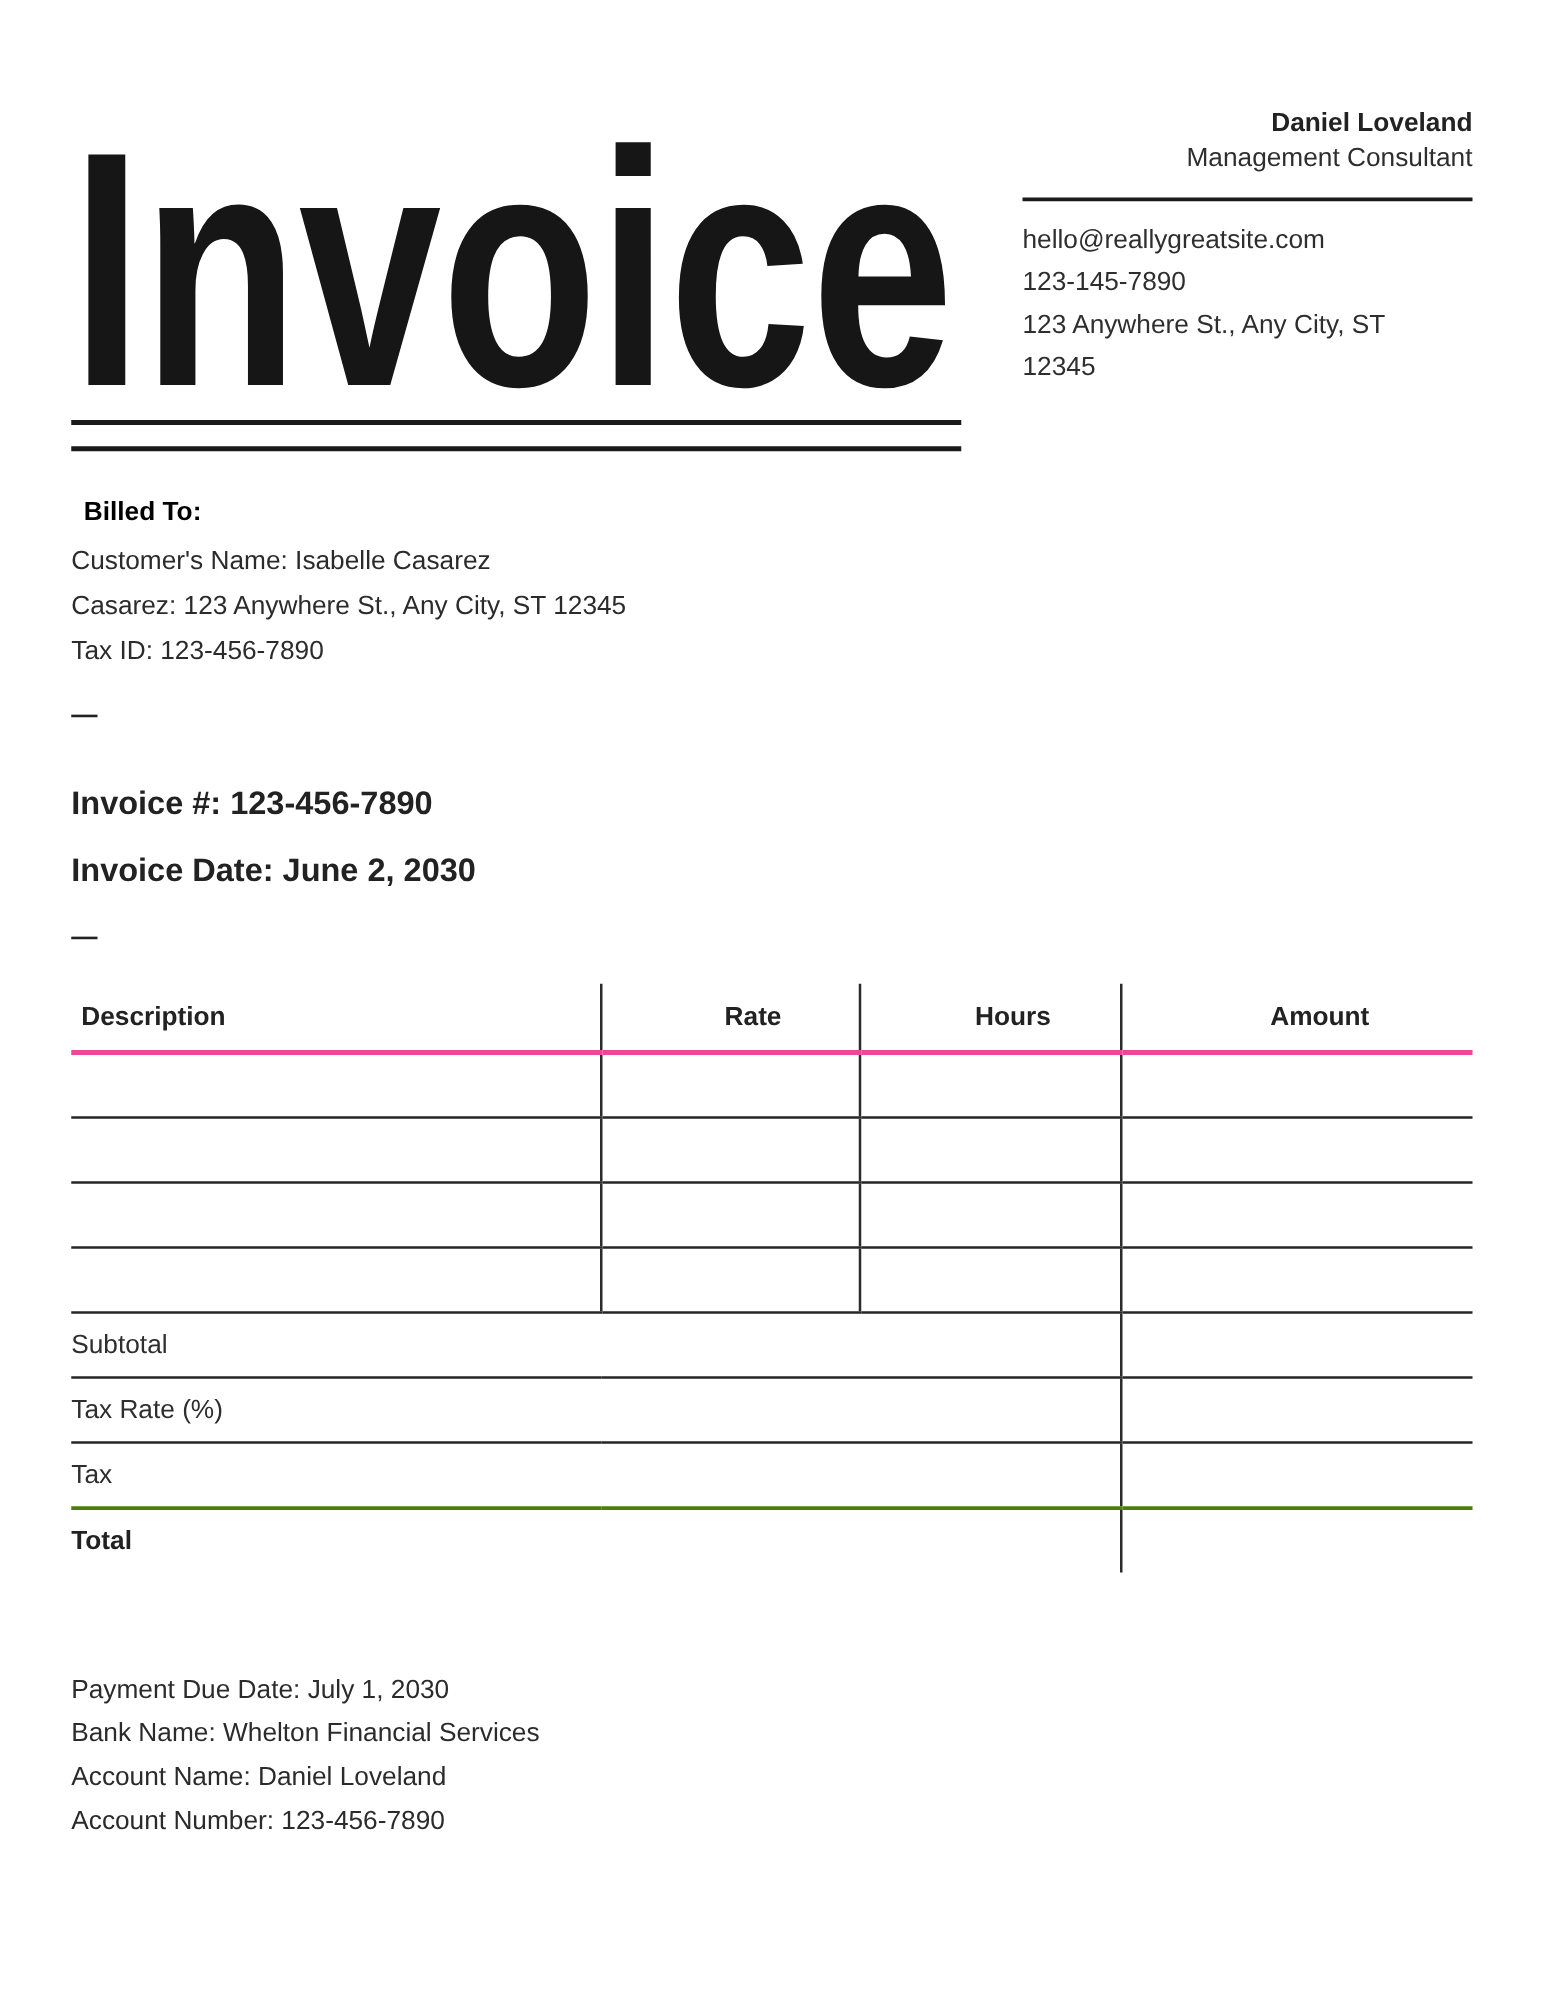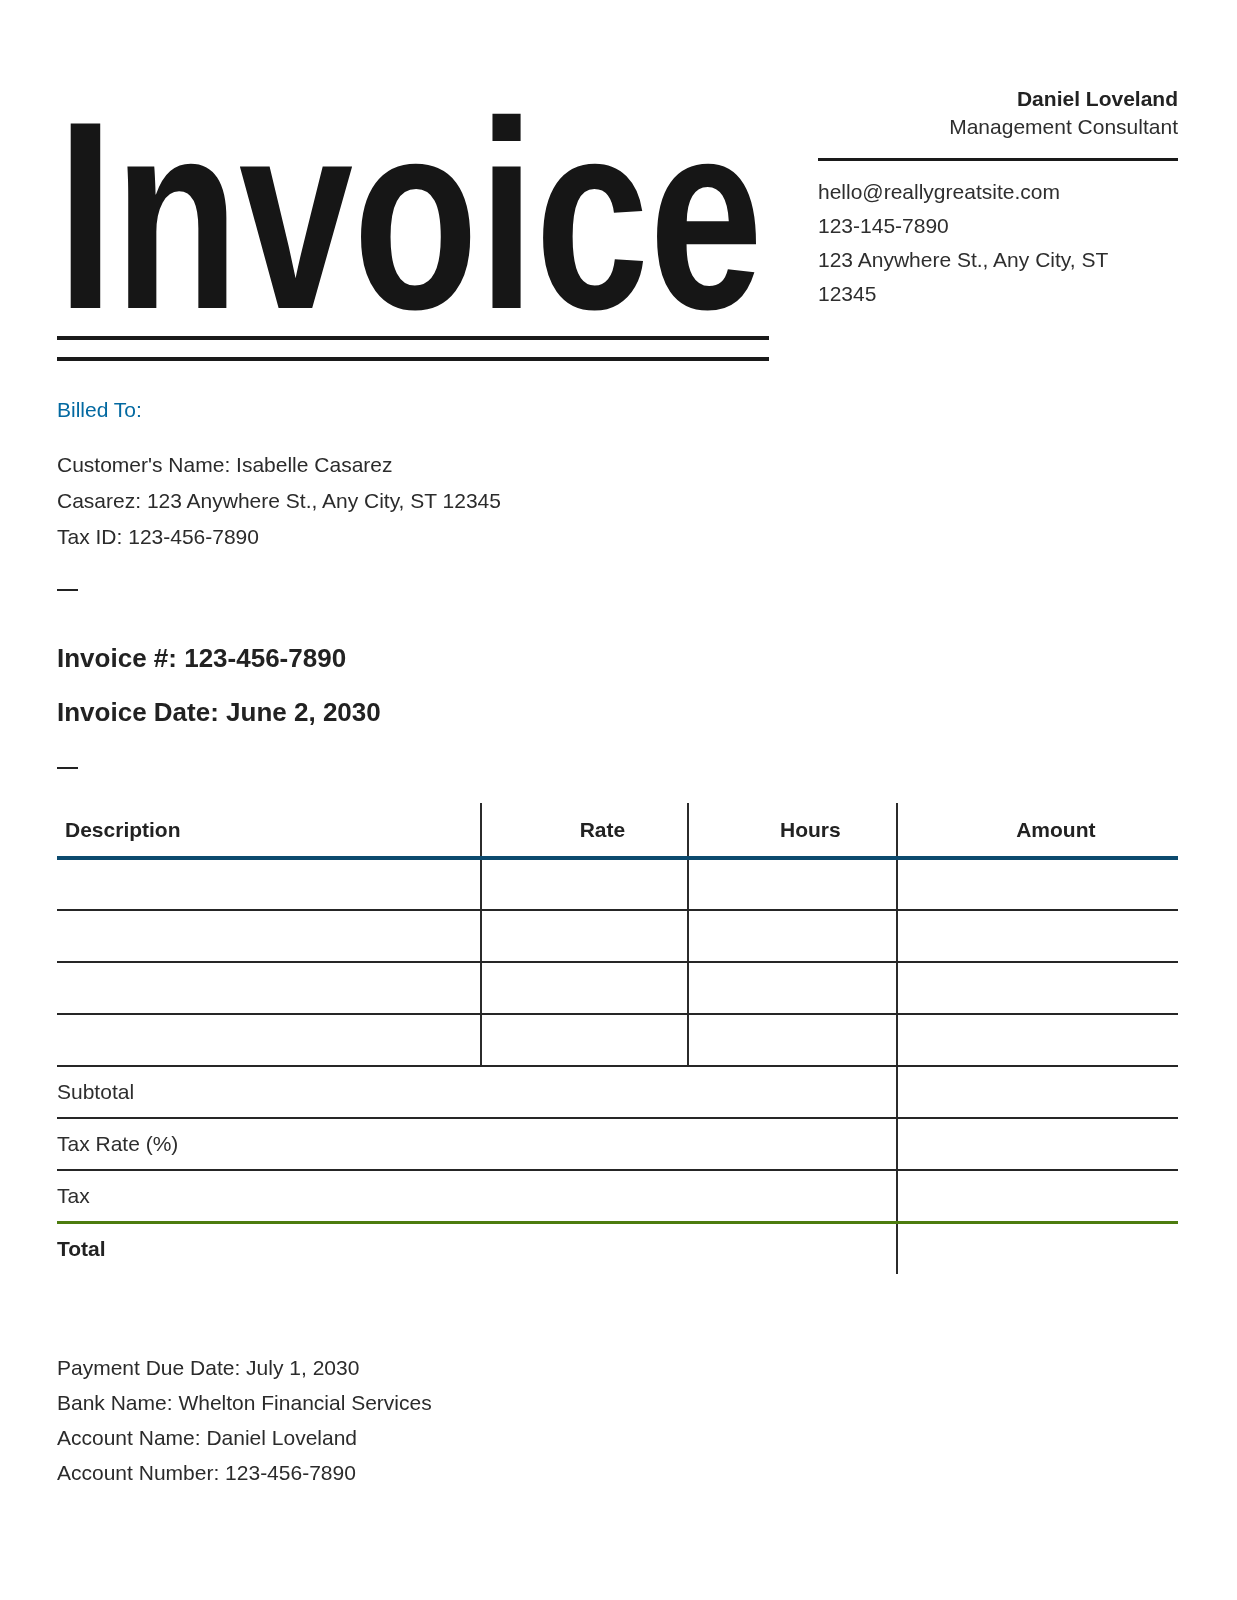--- a/index.html
+++ b/index.html
@@ -41,22 +41,22 @@
   .provider-role {
     font-size: 21px; text-align: right; line-height: 30px; color: #2e2e2e;
   }
   .contact-rule { width: 360px; height: 3px; background: #1a1a1a; margin-top: 16px; }
   .contact-line { font-size: 21px; line-height: 34px; margin-top: 14px; color: #2e2e2e; }
   .contact-line + .contact-line { margin-top: 0; }
   .contact-line.addr { max-width: 312px; }
 
   
   .billed { margin-top: 36px; }
-  .section-heading { font-size: 21px; font-weight: normal; line-height: 26px; color: #0369a1; }
-  .billed-fields { list-style: none; margin-top: 24px; }
+  .section-heading { font-size: 21px; font-weight: bold; line-height: 26px; color: #000000; margin-left: 10px; }
+  .billed-fields { list-style: none; margin-top: 8px; }
   .billed-fields li { font-size: 21px; line-height: 36px; }
   .dash { font-size: 21px; font-weight: bold; line-height: 26px; margin-top: 20px; color: #222222; }
   .meta-line { font-size: 26px; font-weight: bold; line-height: 26px; color: #222222; }
   .meta-number { margin-top: 44px; }
   .meta-date { margin-top: 28px; }
   .dash-2 { margin-top: 28px; }
 
   
   .items-table {
     width: 100%;
@@ -65,21 +65,21 @@
     table-layout: fixed;
   }
   .items-table th, .items-table td { padding: 0; }
   .items-table thead th {
     height: 55px;
     font-size: 21px;
     font-weight: bold;
     color: #222222;
     text-align: center;
     vertical-align: middle;
-    border-bottom: 4px solid #0c4a6e;
+    border-bottom: 4px solid #ec4899;
   }
   .items-table thead th:first-child { text-align: left; padding-left: 8px; }
   .items-table th + th, .items-table td + td { border-left: 2px solid #2b2b2b; padding-left: 36px; }
   .items-body td { height: 52px; border-bottom: 2px solid #262626; }
   .summary-body td { height: 52px; vertical-align: middle; }
   .summary-body tr.r-subtotal td, .summary-body tr.r-taxrate td { border-bottom: 2px solid #262626; }
   .summary-body tr.r-tax td { border-bottom: 3px solid #4d7c0f; }
   .sum-label {
     font-size: 21px;
     padding-right: 14px;

